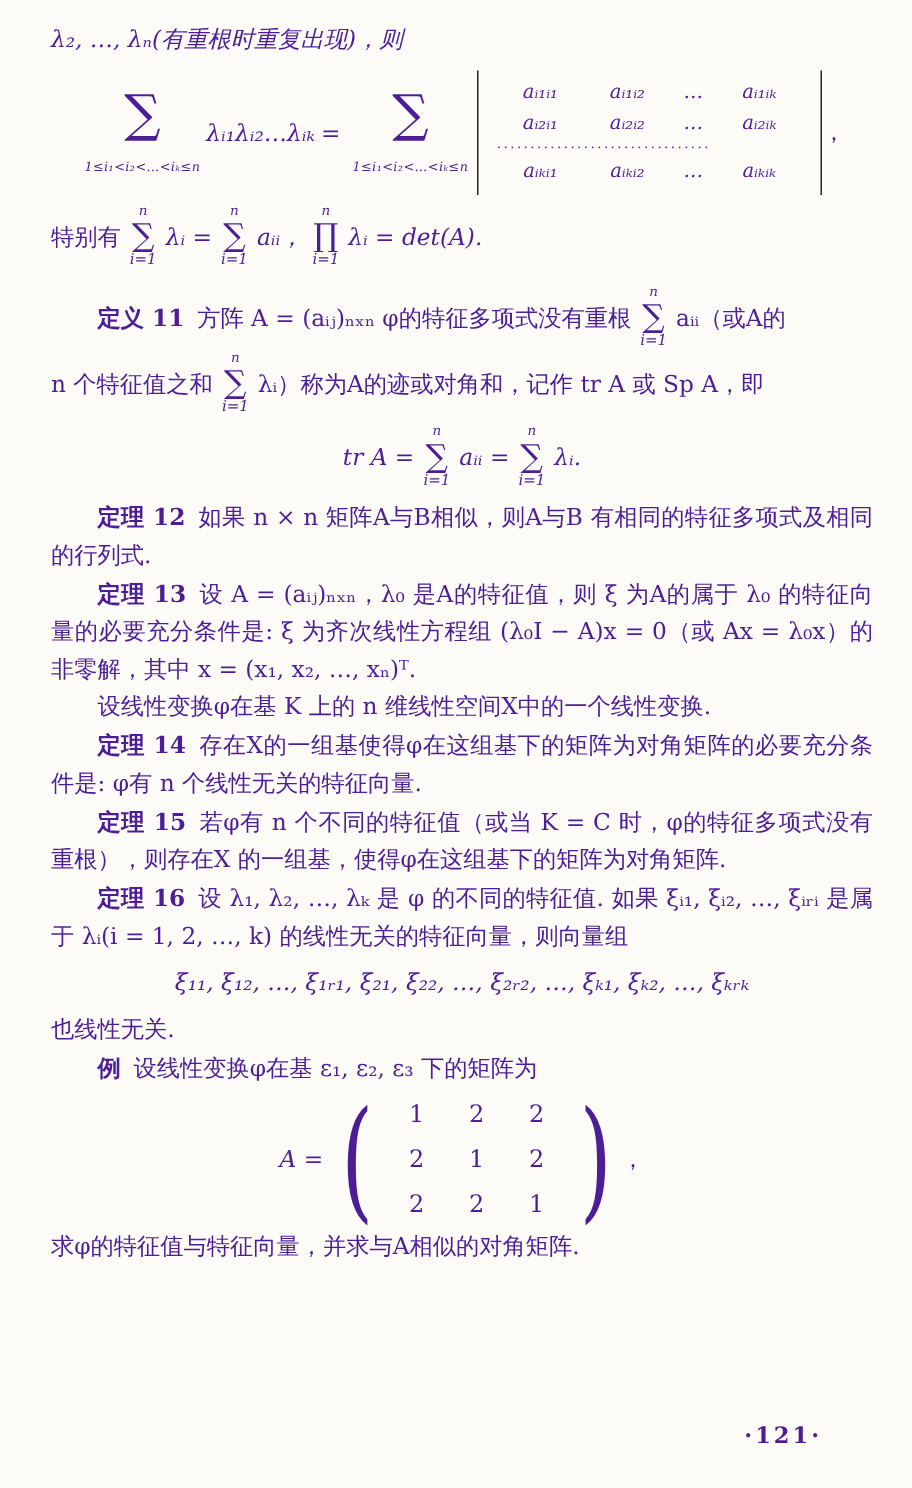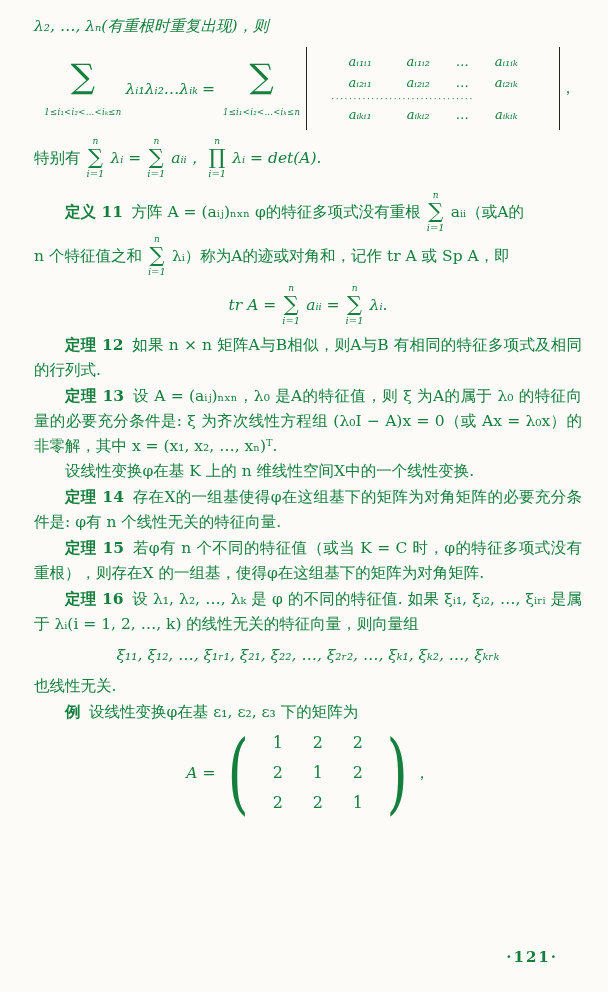--- a/index.html
+++ b/index.html
@@ -1,21 +1,21 @@
 <!DOCTYPE html>
 <html><head>
 <meta charset="utf-8">
 <style>
   html,body{margin:0;padding:0;background:#e9e7e2;}
   .page{
     position:relative;
     width:608px;height:992px;
     box-sizing:border-box;
     background:#fcfbf8;
-    color:#15803d;
+    color:#4c1d95;
     padding:14px 26px 0 34px;
     font-family:"DejaVu Serif","Liberation Serif",serif;
     font-size:15.5px;
     overflow:hidden;
   }
   .para{margin:0;line-height:25px;text-align:justify;}
   .indent{text-indent:2em;}
   .lbl{font-weight:700;margin-right:0.55em;}
   .math{font-style:italic;}
   .mline{display:flex;align-items:center;flex-wrap:nowrap;white-space:nowrap;}
@@ -25,35 +25,35 @@
   .bigop .sym{font-size:34px;line-height:0.95;font-style:normal;}
   .bigop .lim{font-size:8.5px;font-style:italic;margin-top:16px;letter-spacing:0.3px;}
   
   .iop{display:inline-flex;flex-direction:column;align-items:center;line-height:1;margin:0 6px;}
   .iop .top{font-size:9px;font-style:italic;}
   .iop .sym{font-size:21px;line-height:1;padding:1px 0;}
   .iop .bot{font-size:10px;font-style:italic;}
   
   .det{display:inline-flex;flex-direction:column;gap:3px;
        border-left:1.6px solid #25211b;border-right:1.6px solid #25211b;
-       padding:6px 24px;margin-left:2px;}
+       padding:6px 12px;margin-left:2px;}
   .det-row{display:grid;grid-template-columns:58px 58px 30px 58px;text-align:center;
            font-size:13px;line-height:18px;}
   .det-dots{font-size:9px;letter-spacing:1.6px;line-height:8px;overflow:hidden;
             white-space:nowrap;width:204px;}
   .display-eq{display:flex;align-items:center;justify-content:center;margin:8px 0 4px;}
   
   .mat-wrap{display:flex;align-items:center;justify-content:center;margin:4px 0 2px;}
   .paren{font-size:88px;line-height:0.9;font-weight:400;transform:scaleX(0.62);
          font-style:normal;}
   .mat{display:inline-flex;flex-direction:column;gap:2px;margin:0 2px;}
   .mat-row{display:grid;grid-template-columns:40px 40px 40px;text-align:center;
            font-size:16px;line-height:28px;}
   .tall-line{height:44px;}
-  .pagenum{position:absolute;right:50px;bottom:26px;font-weight:700;font-size:15px;
+  .pagenum{position:absolute;right:60px;bottom:26px;font-weight:700;font-size:15px;
            letter-spacing:2px;}
 </style>
 </head>
 <body>
 
 <div class="page">
 
   <p class="para math">λ₂, …, λₙ(有重根时重复出现)，则</p>
 
   <div class="display-eq">
@@ -187,16 +187,17 @@
       <span class="mat-row">
         <span>2</span>
         <span>2</span>
         <span>1</span>
       </span>
     </span>
     <span class="paren">)</span>
     <span>，</span>
   </div>
 
+  <p class="para">求φ的特征值与特征向量，并求与A相似的对角矩阵.</p>
 
   <div class="pagenum">·121·</div>
 
 </div>
 
 </body></html>

